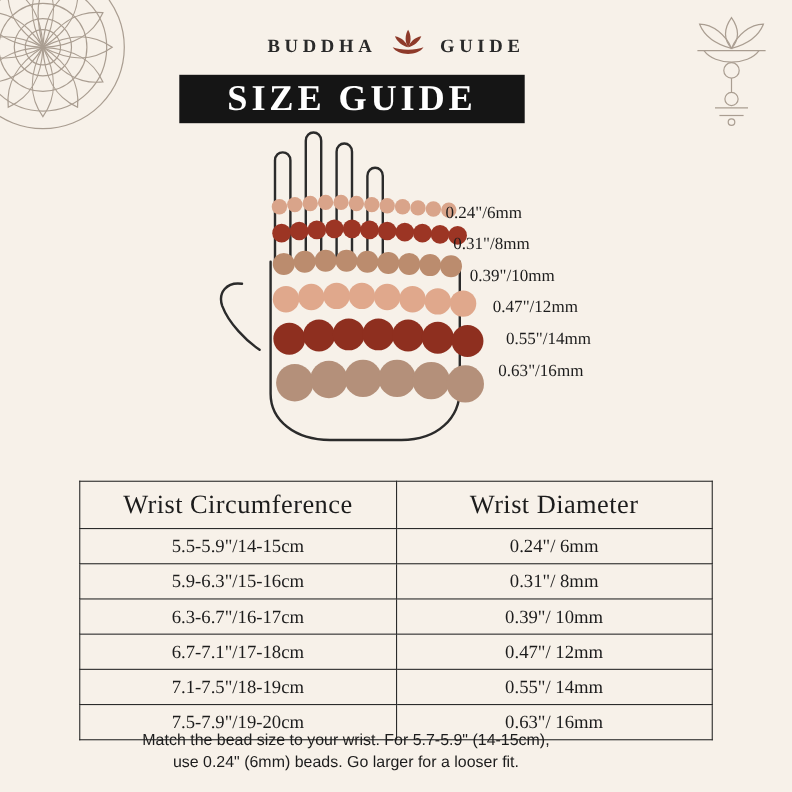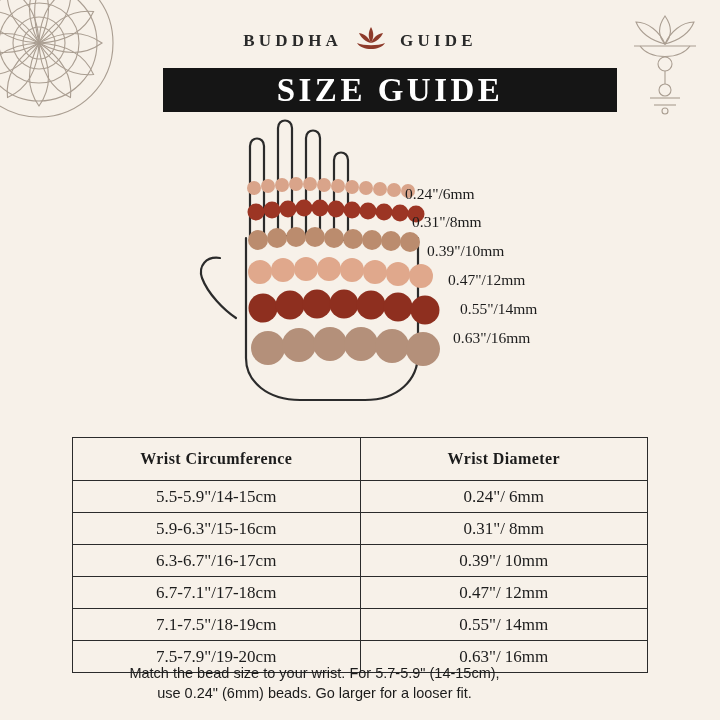--- a/index.html
+++ b/index.html
@@ -43,21 +43,21 @@
     font-weight: 700;
     color: #2a2a2a;
   }
   .brand-logo { display: block; }
 
   
   .title-bar {
     position: absolute;
     top: 68px;
     left: 163px;
-    width: 454px;
+    width: 314px;
     height: 44px;
     background: #151515;
     display: flex;
     align-items: center;
     justify-content: center;
   }
   .title-bar .title-text {
     color: #ffffff;
     font-size: 33px;
     font-weight: 700;
@@ -98,22 +98,22 @@
     width: 576px;
     border-collapse: collapse;
   }
   .size-table td, .size-table th {
     border: 1px solid #2b2b2b;
     text-align: center;
     font-family: "Liberation Serif", serif;
     color: #1c1c1c;
   }
   .size-table th {
-    font-size: 16px;
-    font-weight: 700;
+    font-size: 24px;
+    font-weight: 400;
     height: 40px;
     letter-spacing: 0.4px;
   }
   .size-table td {
     font-size: 17px;
     height: 29px;
   }
 
   
   .footnote {

